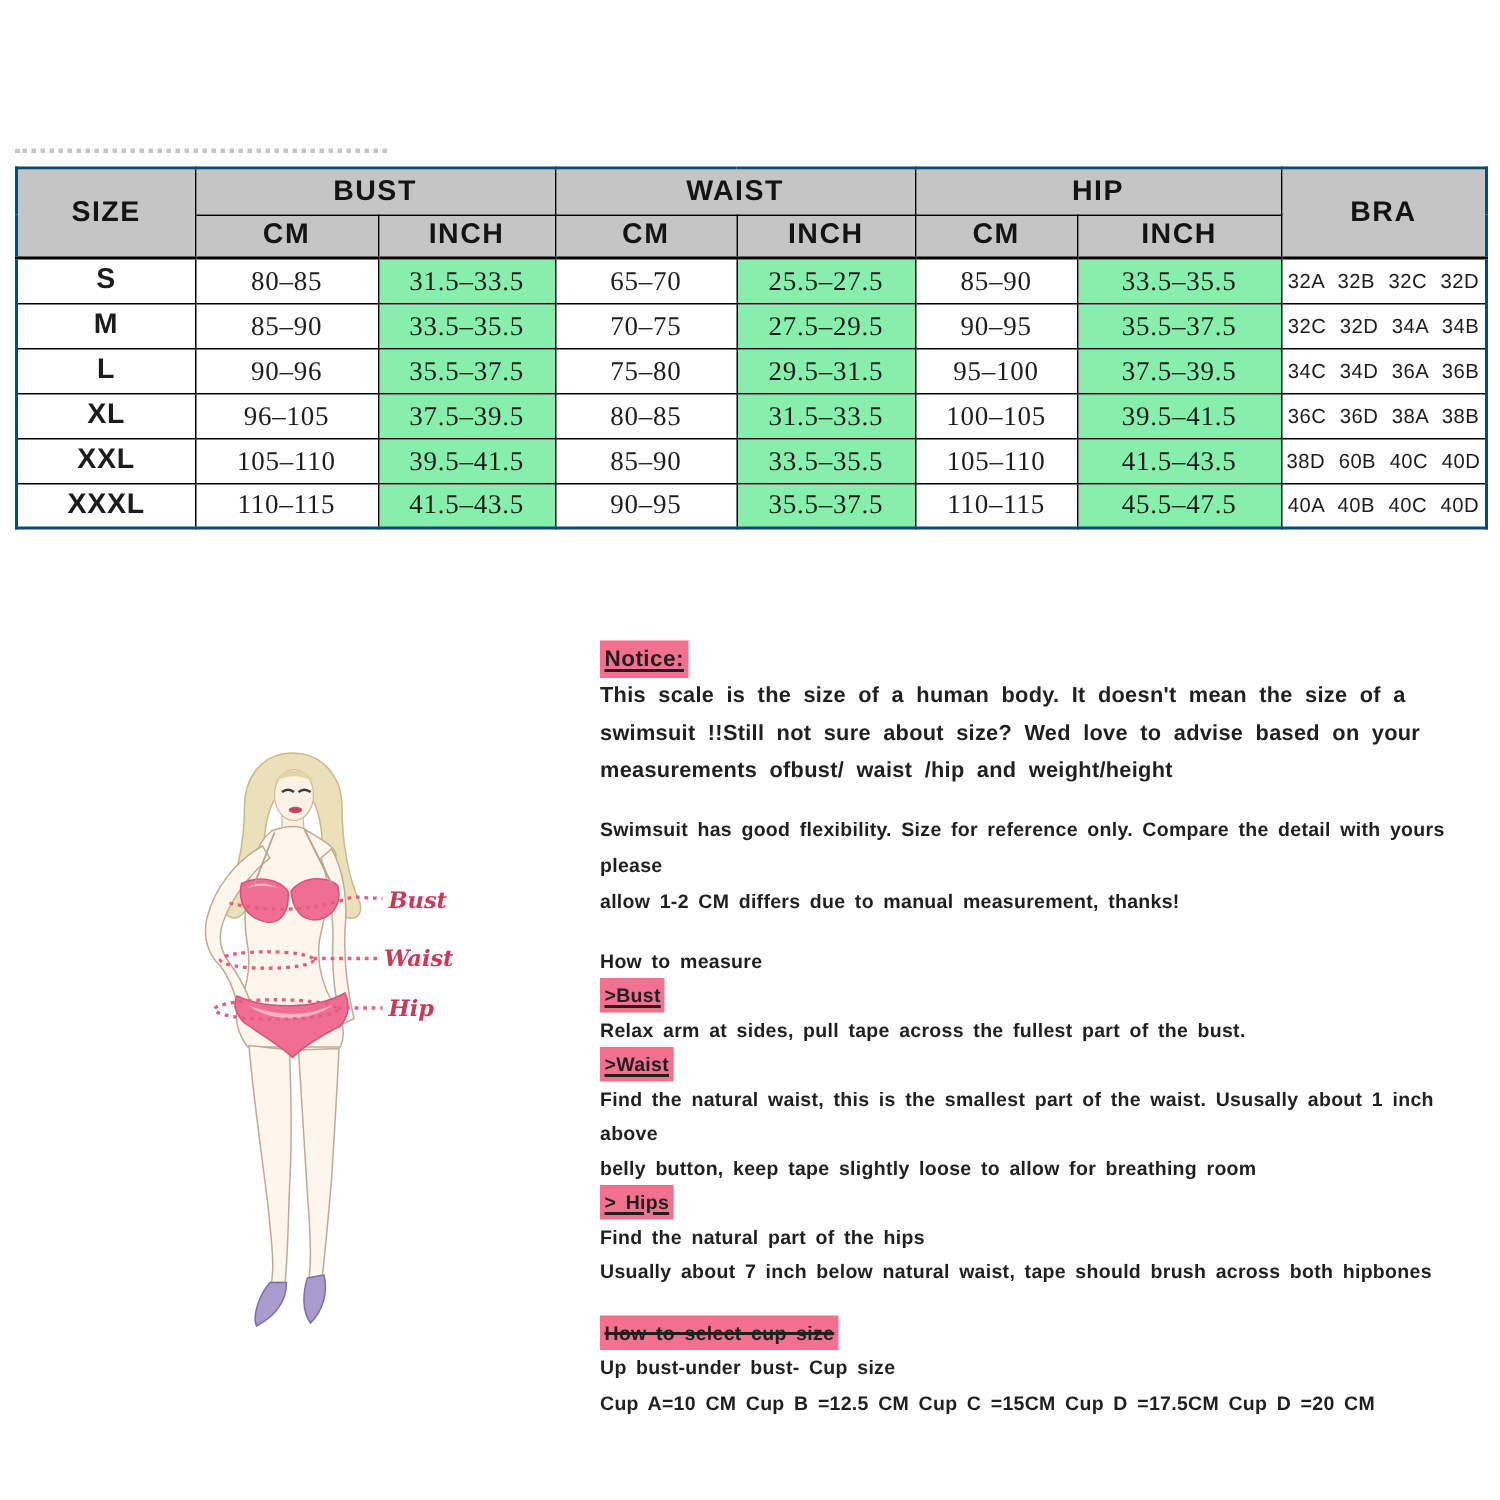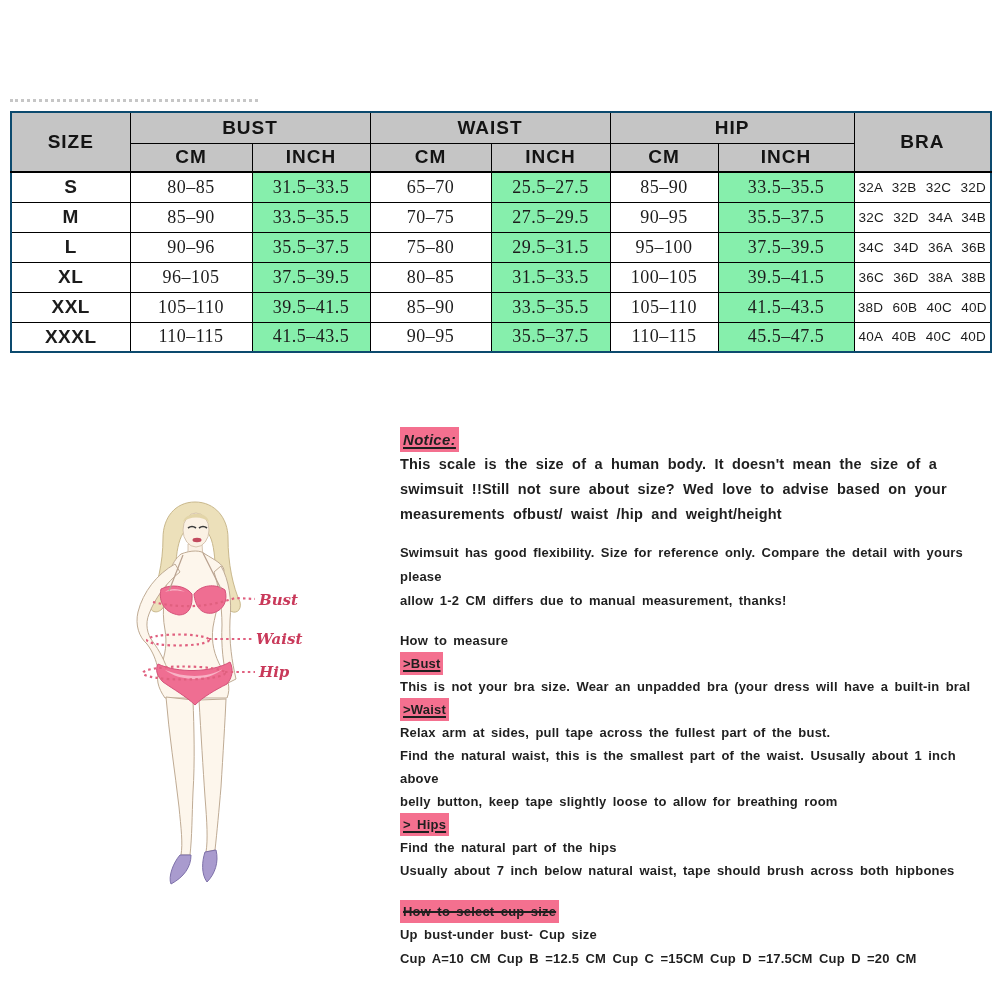--- a/index.html
+++ b/index.html
@@ -21,21 +21,21 @@
   table.size-table tbody td.size-cell { font:700 19px "Liberation Sans", sans-serif; letter-spacing:0.5px; }
   table.size-table tbody td.inch-cell { background:#86efac;text-align:center; }
   table.size-table tbody td.bra-cell { font:400 13.5px "Liberation Sans", sans-serif; word-spacing:5px; letter-spacing:0.3px;margin-left:44px; }
 
   
   .figure-wrap { position:absolute; left:95px; top:492px; width:230px; height:420px; }
 
   
   .text-col { position:absolute; left:400px; top:427px; width:585px; color:#1f1f1f; }
   .t-line { font-weight:700; }
-  .notice-head { font-size:15px; line-height:25px; letter-spacing:0.3px;font-style:italic; }
+  .notice-head { font-size:15px; line-height:25px; letter-spacing:0.3px; }
   .notice-line { font-size:14.5px; line-height:25px; word-spacing:4px; letter-spacing:0.2px; }
   .body-line { font-size:13px; line-height:23px; word-spacing:2.5px; letter-spacing:0.2px; }
   .flex-line { font-size:13px; line-height:24px; word-spacing:2.5px; letter-spacing:0.2px; }
   .gap14 { height:14px; } .gap16 { height:16px; } .gap18 { height:18px; }
   .hl { background:#f4708f; padding:0 3px; text-decoration:underline; text-underline-offset:2px; text-decoration-thickness:1.5px; }
   .hl-strike { background:#f4708f; padding:0 3px; text-decoration:line-through; text-decoration-thickness:1.5px;text-align:center; }
   .inline-block { display:inline-block; }
 </style>
 </head>
 <body>
@@ -189,23 +189,22 @@
     <div class="t-line notice-line">swimsuit !!Still not sure about size? Wed love to advise based on your</div>
     <div class="t-line notice-line">measurements ofbust/ waist /hip and weight/height</div>
 
     <div class="gap14"></div>
     <div class="t-line flex-line">Swimsuit has good flexibility. Size for reference only. Compare the detail with yours please</div>
     <div class="t-line flex-line">allow 1-2 CM differs due to manual measurement, thanks!</div>
 
     <div class="gap16"></div>
     <div class="t-line body-line">How to measure</div>
     <div class="t-line body-line"><span class="hl inline-block">&gt;Bust</span></div>
-    <div class="t-line body-line">This is not your bra size. Wear an unpadded bra (your dress will have a built-in bral</div>
+    <div class="t-line body-line">Relax arm at sides, pull tape across the fullest part of the bust.</div>
     <div class="t-line body-line"><span class="hl inline-block">&gt;Waist</span></div>
-    <div class="t-line body-line">Relax arm at sides, pull tape across the fullest part of the bust.</div>
     <div class="t-line body-line">Find the natural waist, this is the smallest part of the waist. Ususally about 1 inch above</div>
     <div class="t-line body-line">belly button, keep tape slightly loose to allow for breathing room</div>
     <div class="t-line body-line"><span class="hl inline-block">&gt; Hips</span></div>
     <div class="t-line body-line">Find the natural part of the hips</div>
     <div class="t-line body-line">Usually about 7 inch below natural waist, tape should brush across both hipbones</div>
 
     <div class="gap18"></div>
     <div class="t-line body-line"><span class="hl-strike inline-block">How to select cup size</span></div>
     <div class="t-line flex-line">Up bust-under bust- Cup size</div>
     <div class="t-line flex-line">Cup A=10 CM Cup B =12.5 CM Cup C =15CM Cup D =17.5CM Cup D =20 CM</div>

